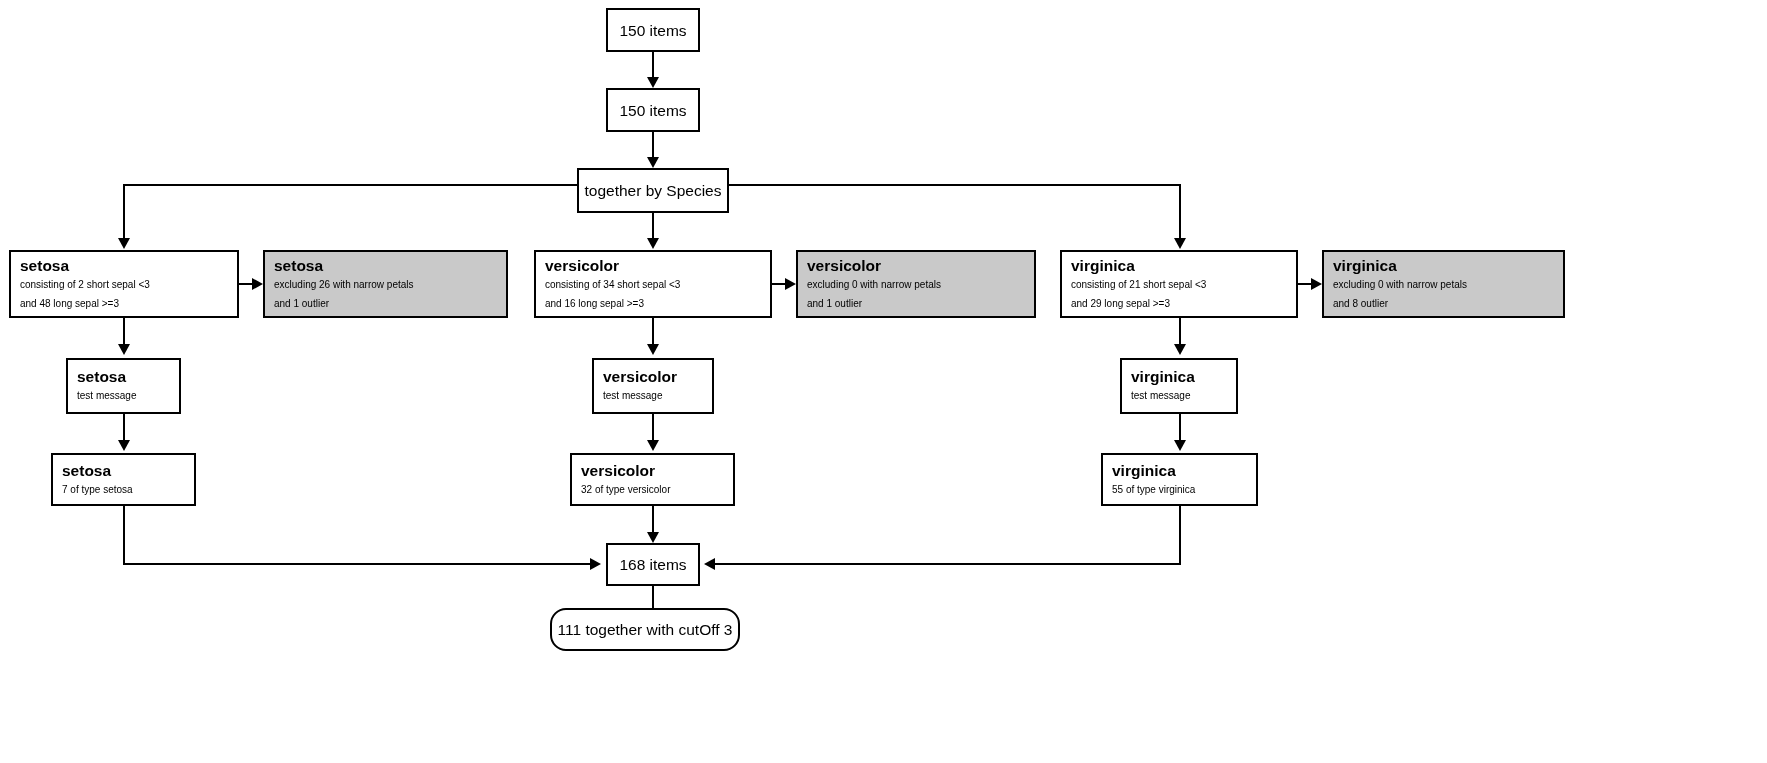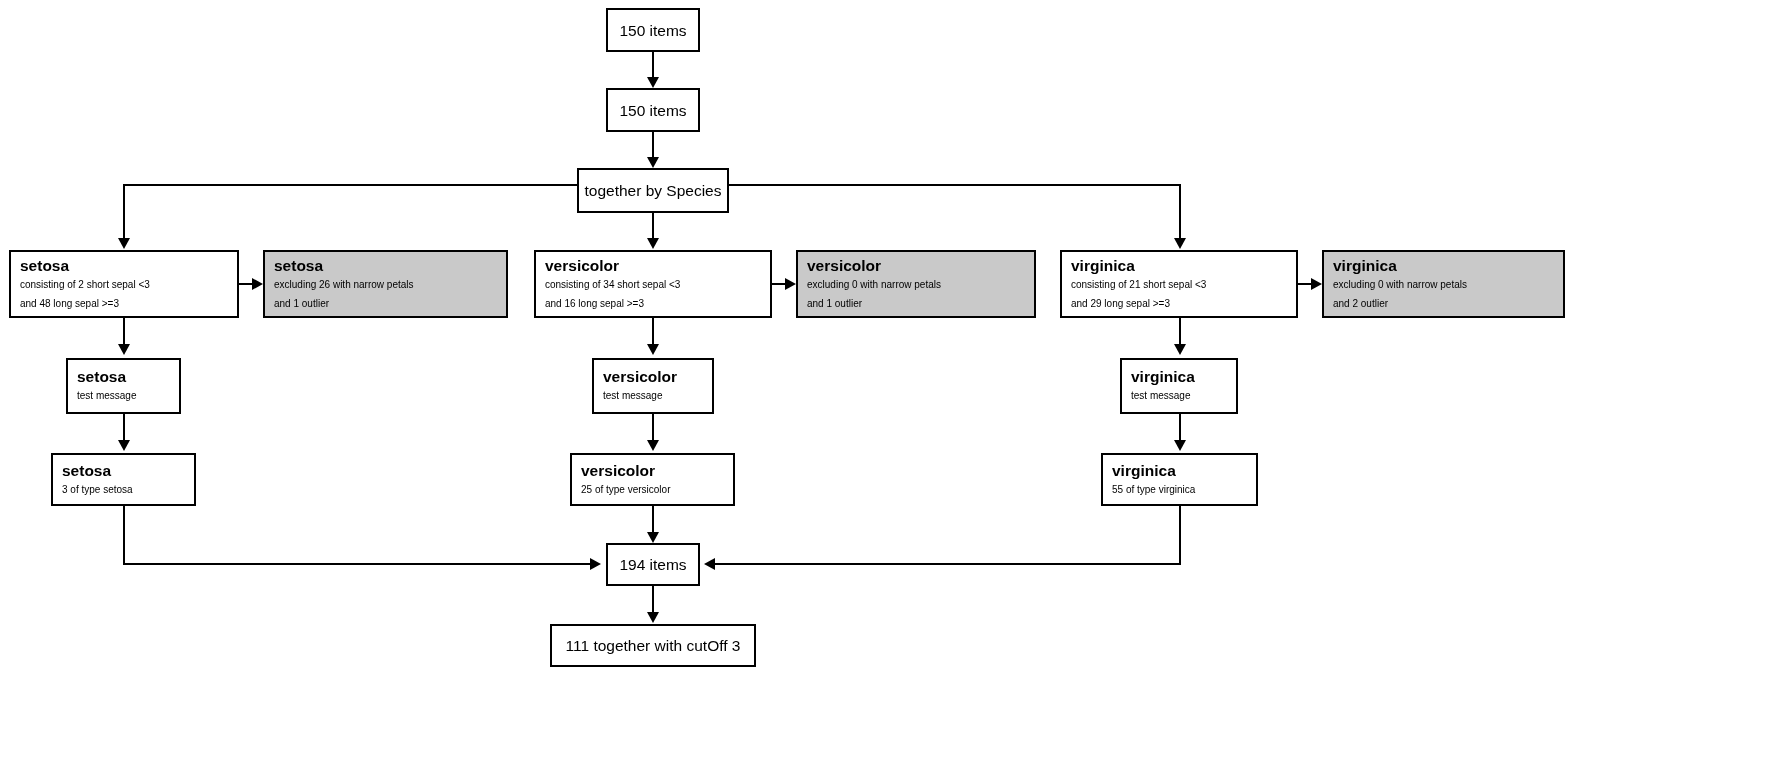--- a/index.html
+++ b/index.html
@@ -170,21 +170,21 @@
     <div class="node-line">consisting of 21 short sepal &lt;3</div>
     <div class="node-line">and 29 long sepal &gt;=3</div>
   </div>
 
   <div class="hline" style="left:1298px; top:283px; width:13px;"></div>
   <div class="arrow-right" style="left:1311px; top:278px;"></div>
 
   <div class="node left shaded" style="left:1322px; top:250px; width:243px; height:68px;">
     <div class="node-title">virginica</div>
     <div class="node-line">excluding 0 with narrow petals</div>
-    <div class="node-line">and 2 outlier</div>
+    <div class="node-line">and 8 outlier</div>
   </div>
 
   <div class="vline" style="left:123px; top:318px; height:26px;"></div>
   <div class="arrow-down" style="left:118px; top:344px;"></div>
 
   <div class="vline" style="left:652px; top:318px; height:26px;"></div>
   <div class="arrow-down" style="left:647px; top:344px;"></div>
 
   <div class="vline" style="left:1179px; top:318px; height:26px;"></div>
   <div class="arrow-down" style="left:1174px; top:344px;"></div>
@@ -208,48 +208,48 @@
   <div class="arrow-down" style="left:118px; top:440px;"></div>
 
   <div class="vline" style="left:652px; top:414px; height:26px;"></div>
   <div class="arrow-down" style="left:647px; top:440px;"></div>
 
   <div class="vline" style="left:1179px; top:414px; height:26px;"></div>
   <div class="arrow-down" style="left:1174px; top:440px;"></div>
 
   <div class="node left" style="left:51px; top:453px; width:145px; height:53px;">
     <div class="node-title">setosa</div>
-    <div class="node-line">3 of type setosa</div>
+    <div class="node-line">7 of type setosa</div>
   </div>
 
   <div class="node left" style="left:570px; top:453px; width:165px; height:53px;">
     <div class="node-title">versicolor</div>
-    <div class="node-line">25 of type versicolor</div>
+    <div class="node-line">32 of type versicolor</div>
   </div>
 
   <div class="node left" style="left:1101px; top:453px; width:157px; height:53px;">
     <div class="node-title">virginica</div>
     <div class="node-line">55 of type virginica</div>
   </div>
 
   <div class="vline" style="left:123px; top:506px; height:58px;"></div>
   <div class="hline" style="left:123px; top:563px; width:467px;"></div>
   <div class="arrow-right" style="left:590px; top:558px;"></div>
 
   <div class="vline" style="left:652px; top:506px; height:26px;"></div>
   <div class="arrow-down" style="left:647px; top:532px;"></div>
 
   <div class="vline" style="left:1179px; top:506px; height:58px;"></div>
   <div class="hline" style="left:715px; top:563px; width:466px;"></div>
   <div class="arrow-left" style="left:704px; top:558px;"></div>
 
   <div class="node center" style="left:606px; top:543px; width:94px; height:43px;">
-    <div class="node-single">194 items</div>
+    <div class="node-single">168 items</div>
   </div>
 
   <div class="vline" style="left:652px; top:586px; height:26px;"></div>
   <div class="arrow-down" style="left:647px; top:612px;"></div>
 
-  <div class="node center" style="left:550px; top:624px; width:206px; height:43px;">
+  <div class="node center" style="left:550px; top:608px; width:190px; height:43px;border-radius:16px;">
     <div class="node-single">111 together with cutOff 3</div>
   </div>
 
 </div>
 
 </body></html>

